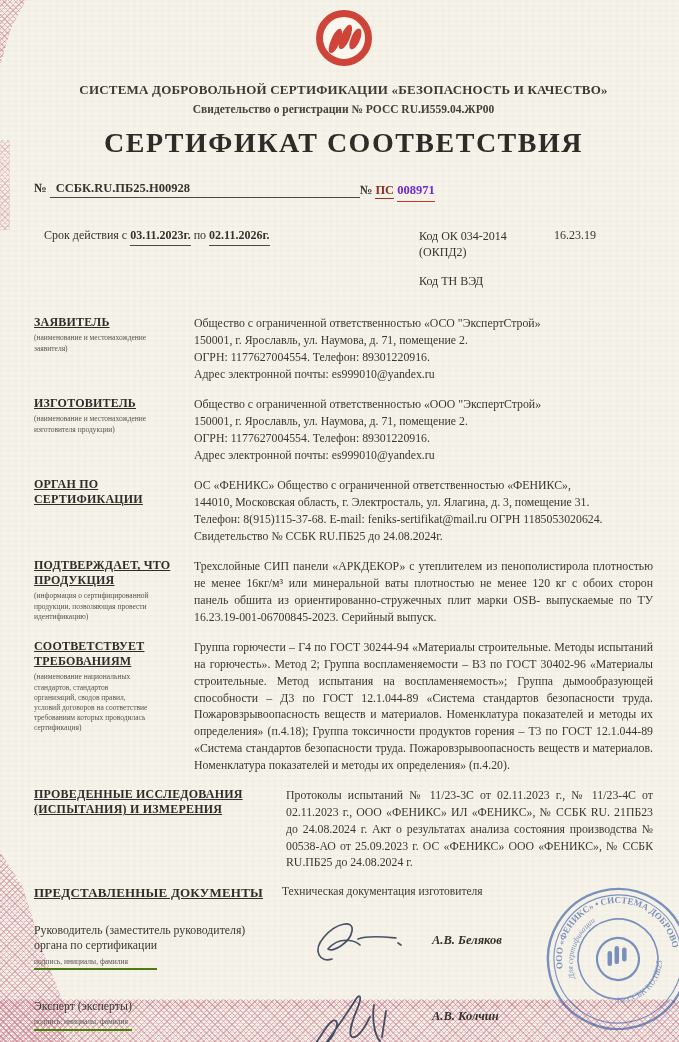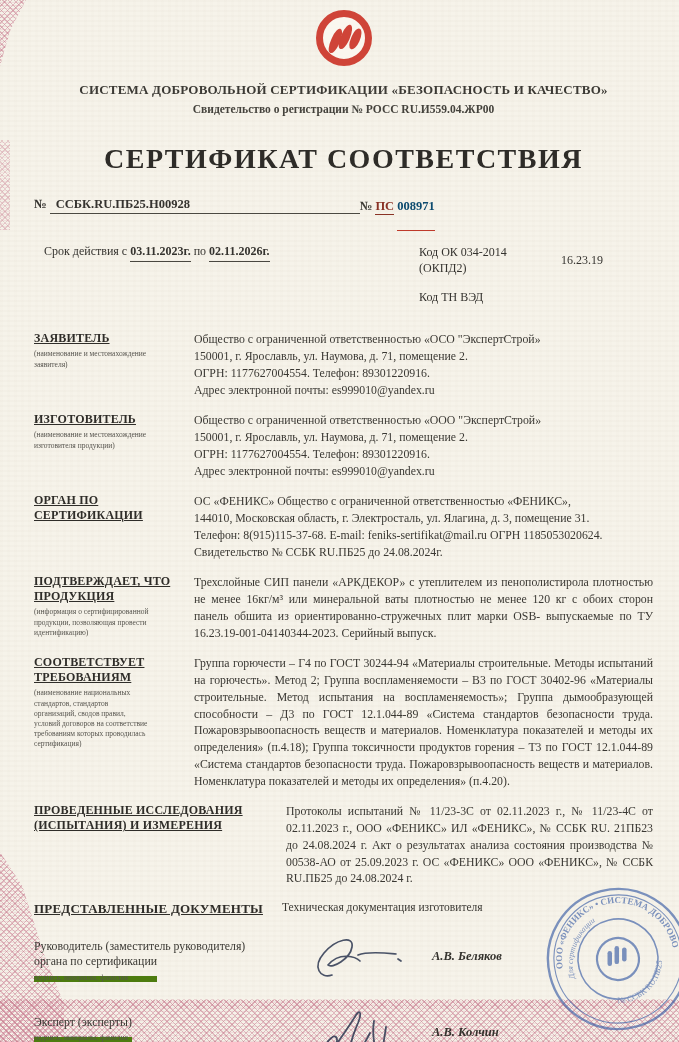--- a/index.html
+++ b/index.html
@@ -36,32 +36,32 @@
     position:relative;background:#faf7ef;box-sizing:border-box;}
   .logo .petal{position:absolute;width:9px;height:26px;background:#cf4438;border-radius:45% 55% 50% 50%;
     transform:rotate(24deg);}
   .logo .p1{left:8px;top:11px;}
   .logo .p2{left:18px;top:7px;}
   .logo .p3{left:28px;top:11px;height:22px;}
 
   .sys-line{text-align:center;font-weight:bold;font-size:13px;letter-spacing:.2px;margin-top:12px;color:#3c3a35;}
   .reg-line{text-align:center;font-weight:bold;font-size:11.5px;margin-top:5px;color:#44423c;}
 
-  .doc-title{text-align:center;font-weight:bold;font-size:28px;letter-spacing:1.5px;margin-top:28px;color:#2e2c28;}
+  .doc-title{text-align:center;font-weight:bold;font-size:28px;letter-spacing:1.5px;margin-top:12px;color:#2e2c28;}
 
   .numbers-row{display:flex;align-items:flex-end;margin-top:22px;font-weight:bold;font-size:12.5px;}
   .cert-no-line .num{border-bottom:1.5px solid #4a4841;display:inline-block;min-width:300px;padding:0 4px 1px 6px;}
   .form-no{color:#3f3d37;}
-  .form-no .red{color:#0c4a6e;border-bottom:1px solid #bf3a2b;padding-bottom:17px;}
+  .form-no .red{color:#6d28d9;border-bottom:1px solid #bf3a2b;padding-bottom:4px;}
   .form-no .ser{color:#8a3326;border-bottom:1px solid #8a3326;padding-bottom:1px;}
 
   .validity-row{display:flex;margin-top:30px;font-size:12px;}
   .validity-left{flex:0 0 375px;padding-left:10px;}
   .validity-left .date{font-weight:bold;border-bottom:1.3px solid #4a4841;padding-bottom:3px;}
-  .codes{display:flex;gap:32px;align-items:center;}
+  .codes{display:flex;gap:25px;}
   .codes .lbl{width:110px;line-height:1.35;}
   .code-tnved{margin-top:14px;}
   .code-val{font-weight:normal;}
 
   
   .sections{margin-top:26px;}
   .section{display:flex;margin-bottom:14px;}
   .sec-label-col{flex:0 0 150px;padding-right:10px;}
   .sec-label-col.wide{flex:0 0 242px;}
   .sec-label{font-weight:bold;font-size:12px;text-decoration:underline;letter-spacing:.2px;color:#2f2d29;line-height:1.25;}
@@ -72,21 +72,21 @@
 
   
   .docs-row{display:flex;align-items:flex-start;margin-top:6px;}
   .docs-label{font-weight:bold;font-size:13px;text-decoration:underline;letter-spacing:.2px;flex:0 0 248px;color:#2f2d29;}
   .docs-text{font-size:11.5px;color:#3a3833;}
 
   
   .sig-block{margin-top:22px;position:relative;}
   .sig-row{display:flex;align-items:flex-start;margin-bottom:14px;}
   .sig-role{flex:0 0 268px;font-size:11.8px;line-height:1.3;color:#3a3833;}
-  .sig-role .u{border-bottom:6px solid #4d7c0f;padding-bottom:8px;margin-top:28px;}
+  .sig-role .u{border-bottom:2px solid #4d7c0f;padding-bottom:16px;margin-top:28px;}
   .sig-note{font-size:7.5px;color:#56544e;margin-top:3px;}
   .sig-img{flex:0 0 130px;position:relative;top:-8px;}
   .sig-name{font-weight:bold;font-size:12.5px;padding-top:10px;color:#34322d;font-style:italic;}
 
   
   .stamp{position:absolute;right:-14px;bottom:8px;width:150px;height:150px;opacity:.66;transform:rotate(-14deg);pointer-events:none;}
 </style>
 </head>
 <body>
 
@@ -171,21 +171,21 @@
 144010, Московская область, г. Электросталь, ул. Ялагина, д. 3, помещение 31.
 Телефон: 8(915)115-37-68. E-mail: feniks-sertifikat@mail.ru ОГРН 1185053020624.
 Свидетельство № ССБК RU.ПБ25 до 24.08.2024г.</div>
     </div>
 
     <div class="section">
       <div class="sec-label-col">
         <div class="sec-label">ПОДТВЕРЖДАЕТ, ЧТО ПРОДУКЦИЯ</div>
         <div class="sec-sublabel">(информация о сертифицированной продукции, позволяющая провести идентификацию)</div>
       </div>
-      <div class="sec-text just">Трехслойные СИП панели «АРКДЕКОР» с утеплителем из пенополистирола плотностью не менее 16кг/м³ или минеральной ваты плотностью не менее 120 кг с обоих сторон панель обшита из ориентированно-стружечных плит марки OSB- выпускаемые по ТУ 16.23.19-001-04140344-2023. Серийный выпуск.</div>
+      <div class="sec-text just">Трехслойные СИП панели «АРКДЕКОР» с утеплителем из пенополистирола плотностью не менее 16кг/м³ или минеральной ваты плотностью не менее 120 кг с обоих сторон панель обшита из ориентированно-стружечных плит марки OSB- выпускаемые по ТУ 16.23.19-001-06700845-2023. Серийный выпуск.</div>
     </div>
 
     <div class="section">
       <div class="sec-label-col">
         <div class="sec-label">СООТВЕТСТВУЕТ ТРЕБОВАНИЯМ</div>
         <div class="sec-sublabel">(наименование национальных стандартов, стандартов организаций, сводов правил, условий договоров на соответствие требованиям которых проводилась сертификация)</div>
       </div>
       <div class="sec-text just">Группа горючести – Г4 по ГОСТ 30244-94 «Материалы строительные. Методы испытаний на горючесть». Метод 2; Группа воспламеняемости – В3 по ГОСТ 30402-96 «Материалы строительные. Метод испытания на воспламеняемость»; Группа дымообразующей способности – Д3 по ГОСТ 12.1.044-89 «Система стандартов безопасности труда. Пожаровзрывоопасность веществ и материалов. Номенклатура показателей и методы их определения» (п.4.18); Группа токсичности продуктов горения – Т3 по ГОСТ 12.1.044-89 «Система стандартов безопасности труда. Пожаровзрывоопасность веществ и материалов. Номенклатура показателей и методы их определения» (п.4.20).</div>
     </div>
 

